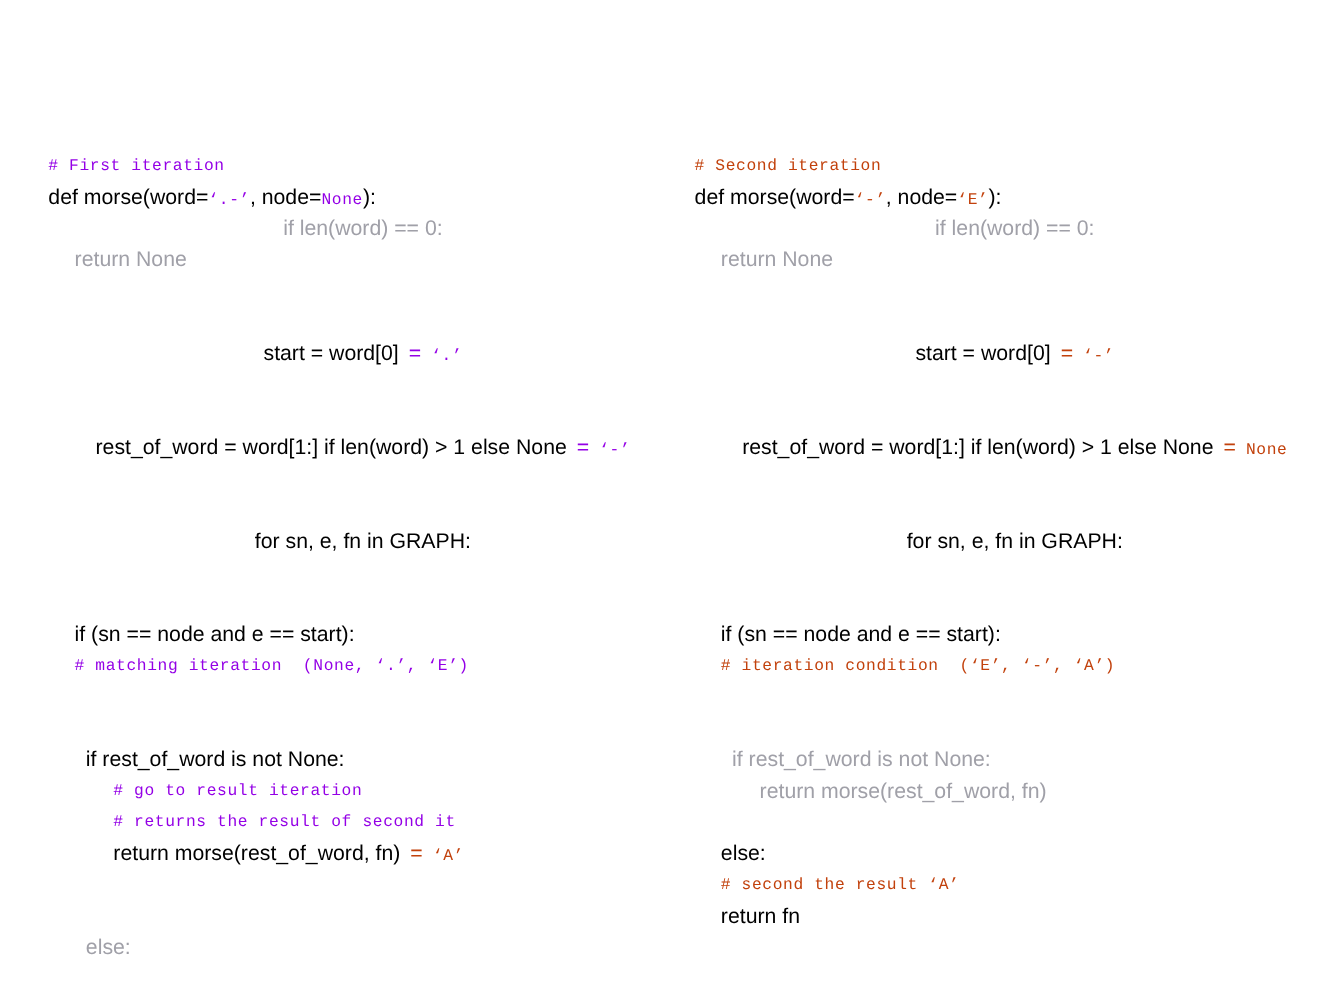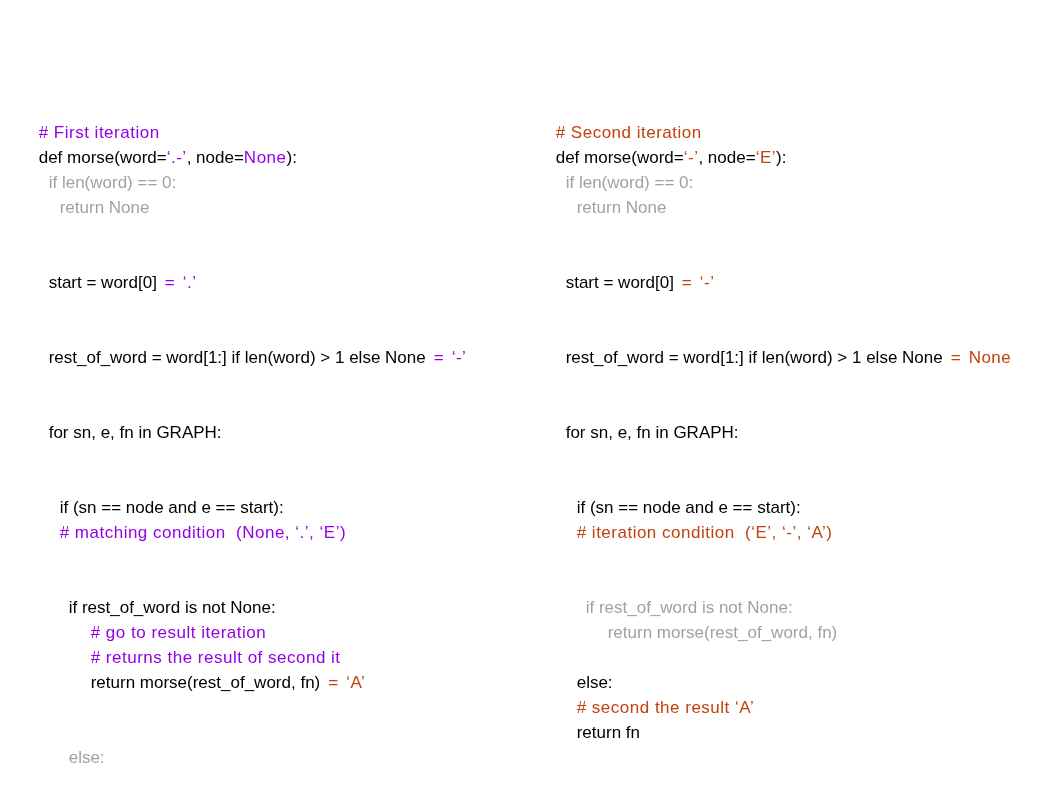--- a/index.html
+++ b/index.html
@@ -37,34 +37,34 @@
     height: 25px;
   }
   .line.blank { height: 25px; }
 
   
   .code {
     font-family: "Liberation Sans", sans-serif;
     font-size: 17px;
   }
   .mono {
-    font-family: Liberation Sans, sans-serif;
-    font-size: 17px;
+    font-family: Liberation Mono, monospace;
+    font-size: 13px;
     letter-spacing: 0.5px;
   }
 
   
   .c-black  { color: #000000; margin-top: 48px; }
   .c-gray   { color: #a0a0a8; }
   .c-purple { color: #9400e6; }
   .c-orange { color: #c2410c; }
 
   
   .i0  { padding-left: 0px; }
-  .i1  { padding-left: 10px; }
+  .i1  { padding-left: 10px; text-align: center; }
   .i2  { padding-left: 21px; }
   .i3  { padding-left: 30px; }
   .i5  { padding-left: 52px; }
 
   .sp { display: inline-block; width: 8px; }
 </style>
 </head>
 <body>
 
 <div class="columns">
@@ -109,21 +109,21 @@
     </div>
 
     <div class="line blank"></div>
     <div class="line blank"></div>
 
     <div class="line i2">
       <span class="code c-black">if (sn == node and e == start):</span>
     </div>
 
     <div class="line i2">
-      <span class="mono c-purple"># matching condition  (None, ‘.’, ‘E’)</span>
+      <span class="mono c-purple"># matching iteration  (None, ‘.’, ‘E’)</span>
     </div>
 
     <div class="line blank"></div>
     <div class="line blank"></div>
 
     <div class="line i3">
       <span class="code c-black">if rest_of_word is not None:</span>
     </div>
 
     <div class="line i5">

